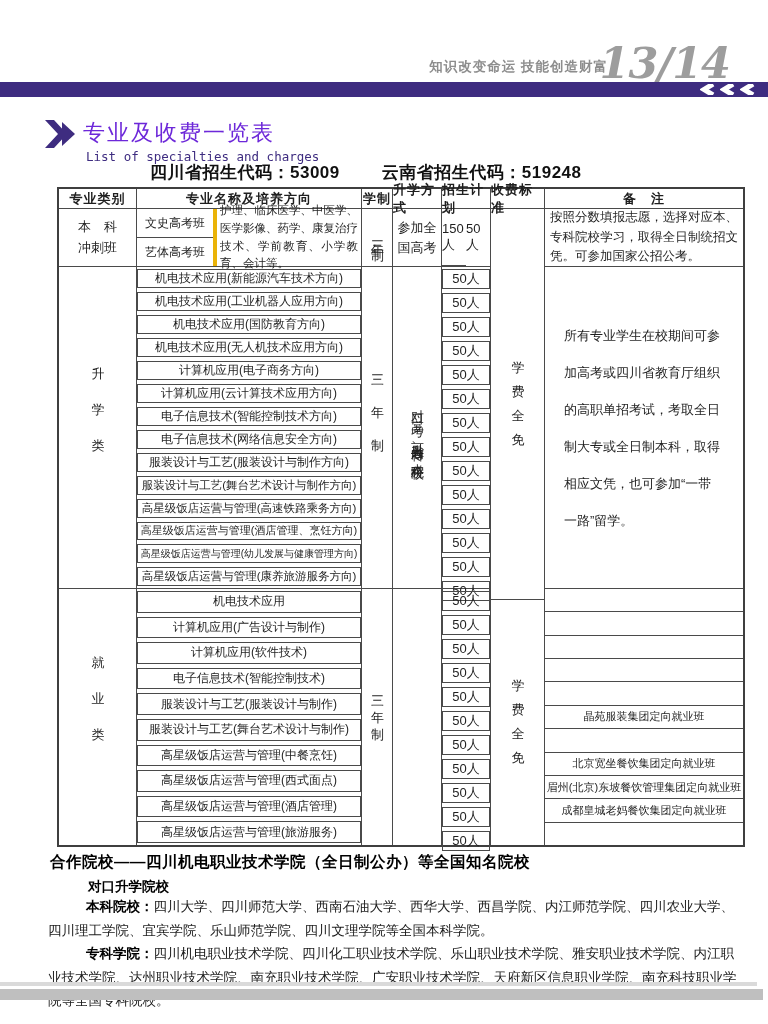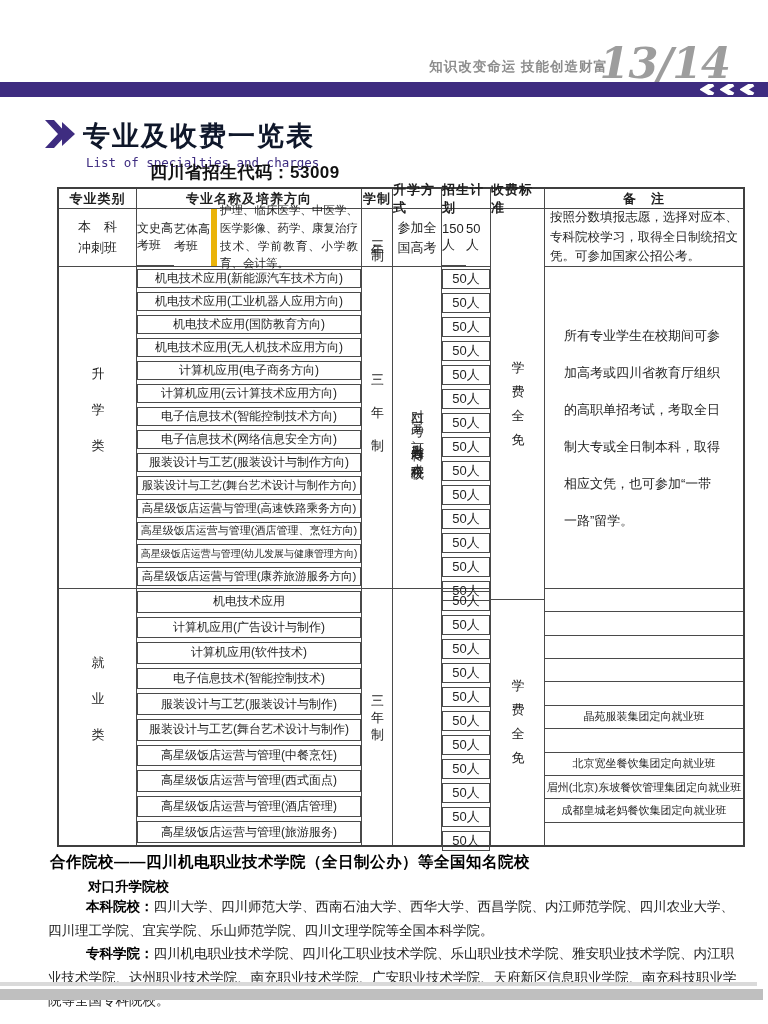--- a/index.html
+++ b/index.html
@@ -11,21 +11,21 @@
   .slogan { position:absolute; top:58px; right:160px; font-size:13.5px; font-weight:bold; color:#8d8d8d; letter-spacing:1px; }
   .pageno { position:absolute; top:38px; right:38px; font-size:43px; font-weight:bold; font-style:italic; color:#9d9d9d; font-family:"DejaVu Serif","Liberation Serif",serif; letter-spacing:-1px;}
   .bar { position:absolute; top:82px; left:0; width:768px; height:15px; background:#3e2c80; }
   .chev-group { position:absolute; right:12px; top:2px; display:flex; gap:4px; }
   .chev-group svg { display:block; }
 
   
   .title-row { position:absolute; left:45px; top:118px; display:flex; align-items:flex-start; }
   .title-icon { margin-top:2px; }
   .title-text { margin-left:6px; }
-  .title-zh { font-size:27px; font-weight:bold; color:#0f172a; letter-spacing:2px; }
+  .title-zh { font-size:22px; font-weight:normal; color:#6d28d9; letter-spacing:2px; }
   .title-en { font-size:12.5px; color:#3e2c80; font-family:"DejaVu Sans Mono","Liberation Mono",monospace; margin-top:1px; margin-left:3px; }
   .codes { position:absolute; left:150px; top:161px; font-size:17px; font-weight:bold; color:#111; display:flex; gap:42px; letter-spacing:0.5px;}
 
   
   .tbl { position:absolute; left:57px; top:187px; width:688px; height:660px; border:2px solid #3f3f3f; display:flex; background:#fff; }
   .col { display:flex; flex-direction:column; border-right:1px solid #4a4a4a; }
   .col:last-child { border-right:none; }
   .c1{width:78px;} .c2{width:225px;} .c3{width:31px;} .c4{width:49px;} .c5{width:49px;} .c6{width:54px;gap:11px;} .c7{flex:1;}
   .th { height:20px; border-bottom:1px solid #4a4a4a; display:flex; align-items:center; justify-content:center;
         font-size:13px; font-weight:bold; letter-spacing:1px; flex:none; }
@@ -41,21 +41,21 @@
   .vdur  { letter-spacing:32px; transform:translateY(-16px); }
   .vdur3 { letter-spacing:16px; transform:translateY(-8px); }
   .vdur1 { letter-spacing:4px;  transform:translateY(-2px); }
   .vfee  { letter-spacing:24px; transform:translateY(-12px); }
   .vpath { display:flex; flex-direction:column; align-items:center; justify-content:center; gap:14px; }
   .vpath span { writing-mode:vertical-rl; text-orientation:upright; font-size:13px; }
   .vpath .p1 { letter-spacing:5px; }
   .vpath .p2 { letter-spacing:1px; }
 
   .split { display:flex; }
-  .labels { width:80px; border-right:6px solid #eab308; display:flex; flex-direction:row; }
+  .labels { width:80px; border-right:4px solid #eab308; display:flex; flex-direction:column; }
   .labels > div { flex:1; display:flex; align-items:center; justify-content:center; font-size:12px; }
   .labels > div:first-child { border-bottom:1px solid #4a4a4a; }
   .majors { flex:1; font-size:11.5px; line-height:1.55; padding:3px 3px; display:flex; align-items:center; text-align:justify; }
   .plan2 { display:flex; flex-direction:row; }
   .plan2 > div { flex:1; display:flex; align-items:center; justify-content:center; font-size:13px; }
   .plan2 > div:first-child { border-bottom:1px solid #4a4a4a; }
 
   .rows { display:flex; flex-direction:column; height:100%; }
   .rows > .rw { flex:1; display:flex; }
   .box { flex:1; margin:2px 0; border:1px solid #4a4a4a; display:flex; align-items:center; justify-content:center;
@@ -106,20 +106,21 @@
       <polygon points="17,2 30,14 17,26" fill="#3e2c80"></polygon>
     </svg>
     <div class="title-text">
       <div class="title-zh">专业及收费一览表</div>
       <div class="title-en">List of specialties and charges</div>
     </div>
   </div>
 
   <div class="codes">
     <span>四川省招生代码：53009</span>
+    <span>云南省招生代码：519248</span>
   </div>
 
   <div class="tbl">
 
     <div class="col c1">
       <div class="th">专业类别</div>
       <div class="s1 cent cat1">
         <div>
           <div>本　科</div>
           <div>冲刺班</div>

